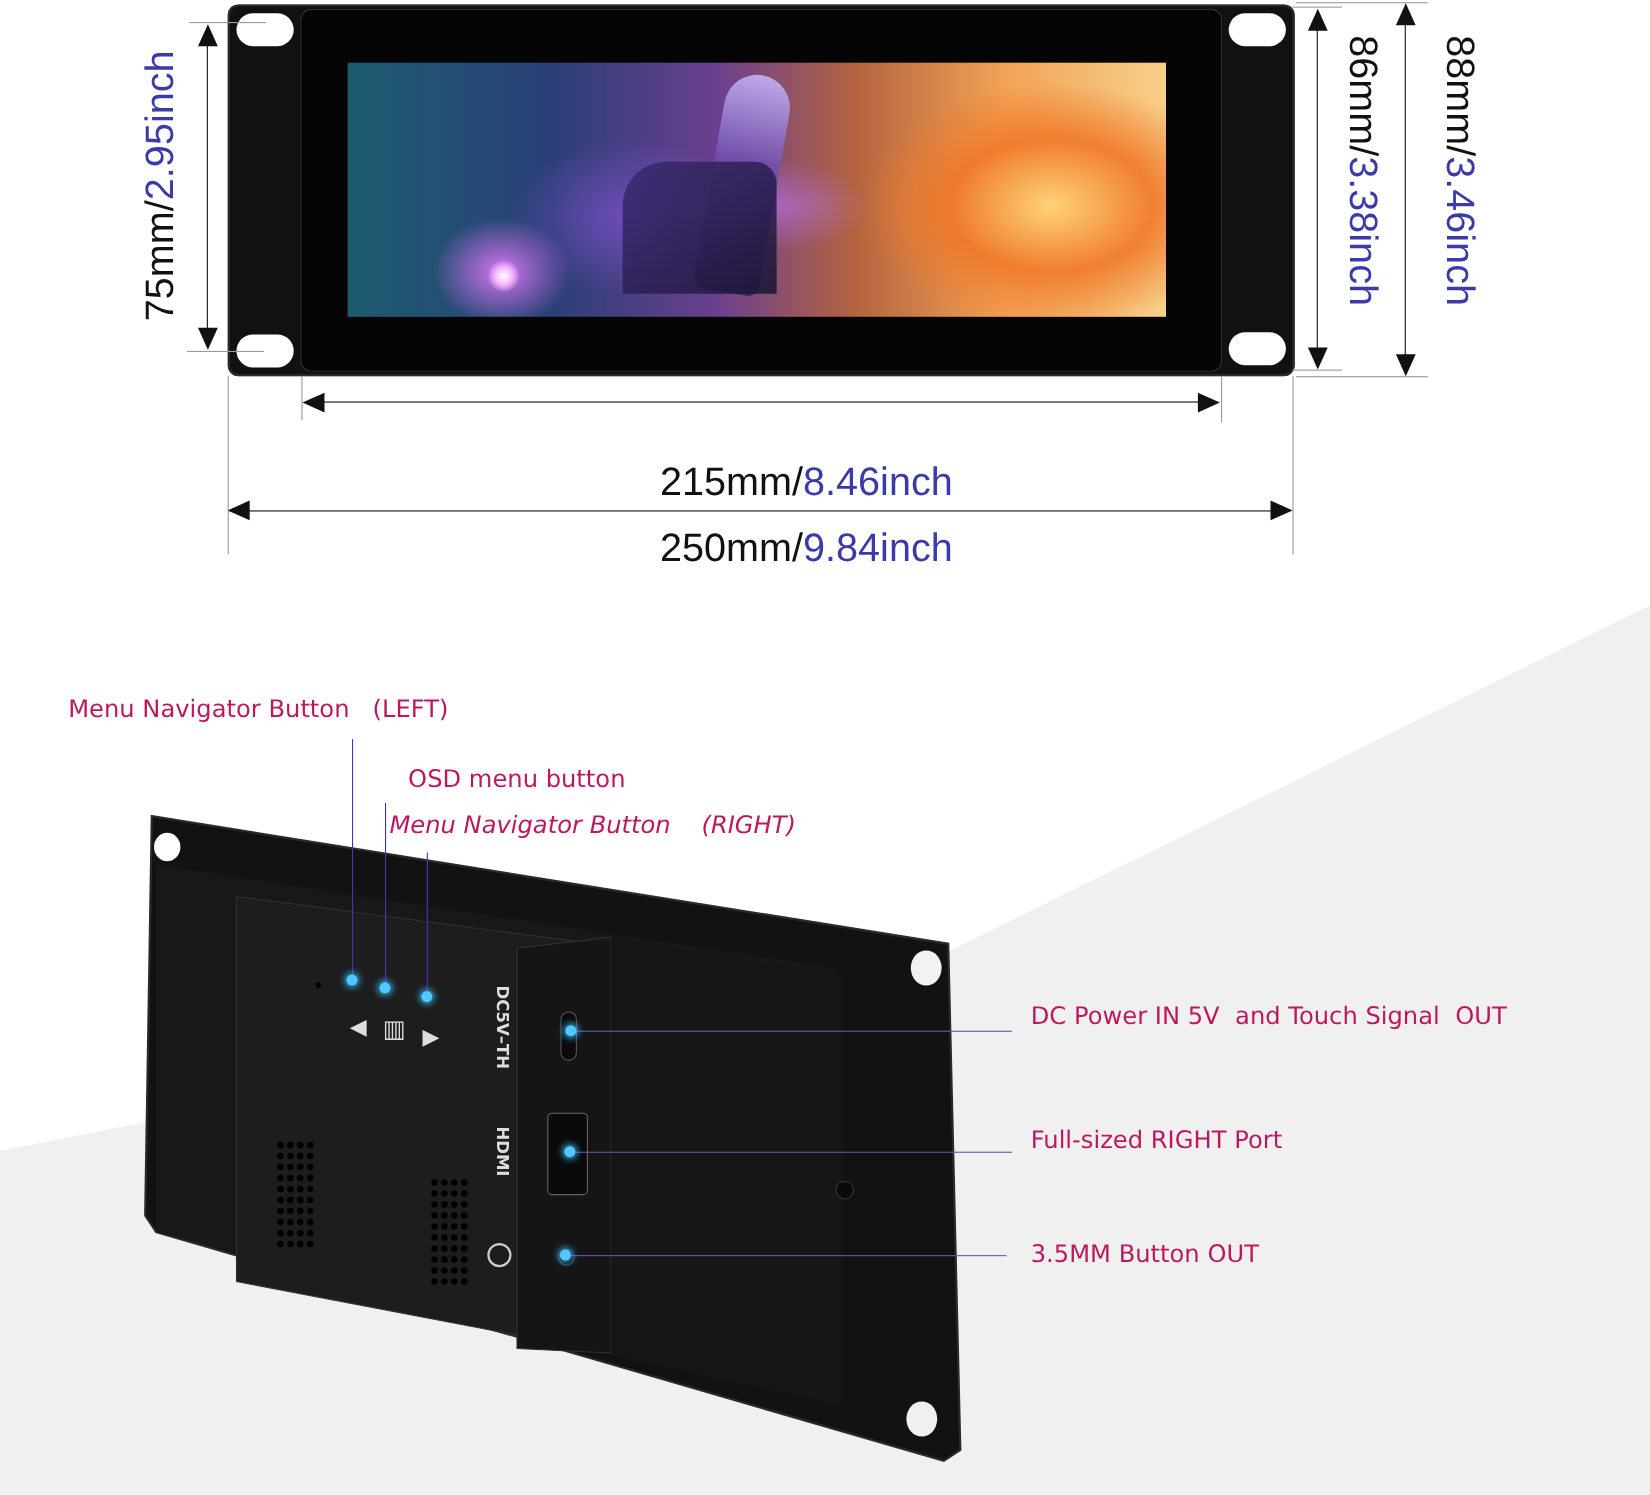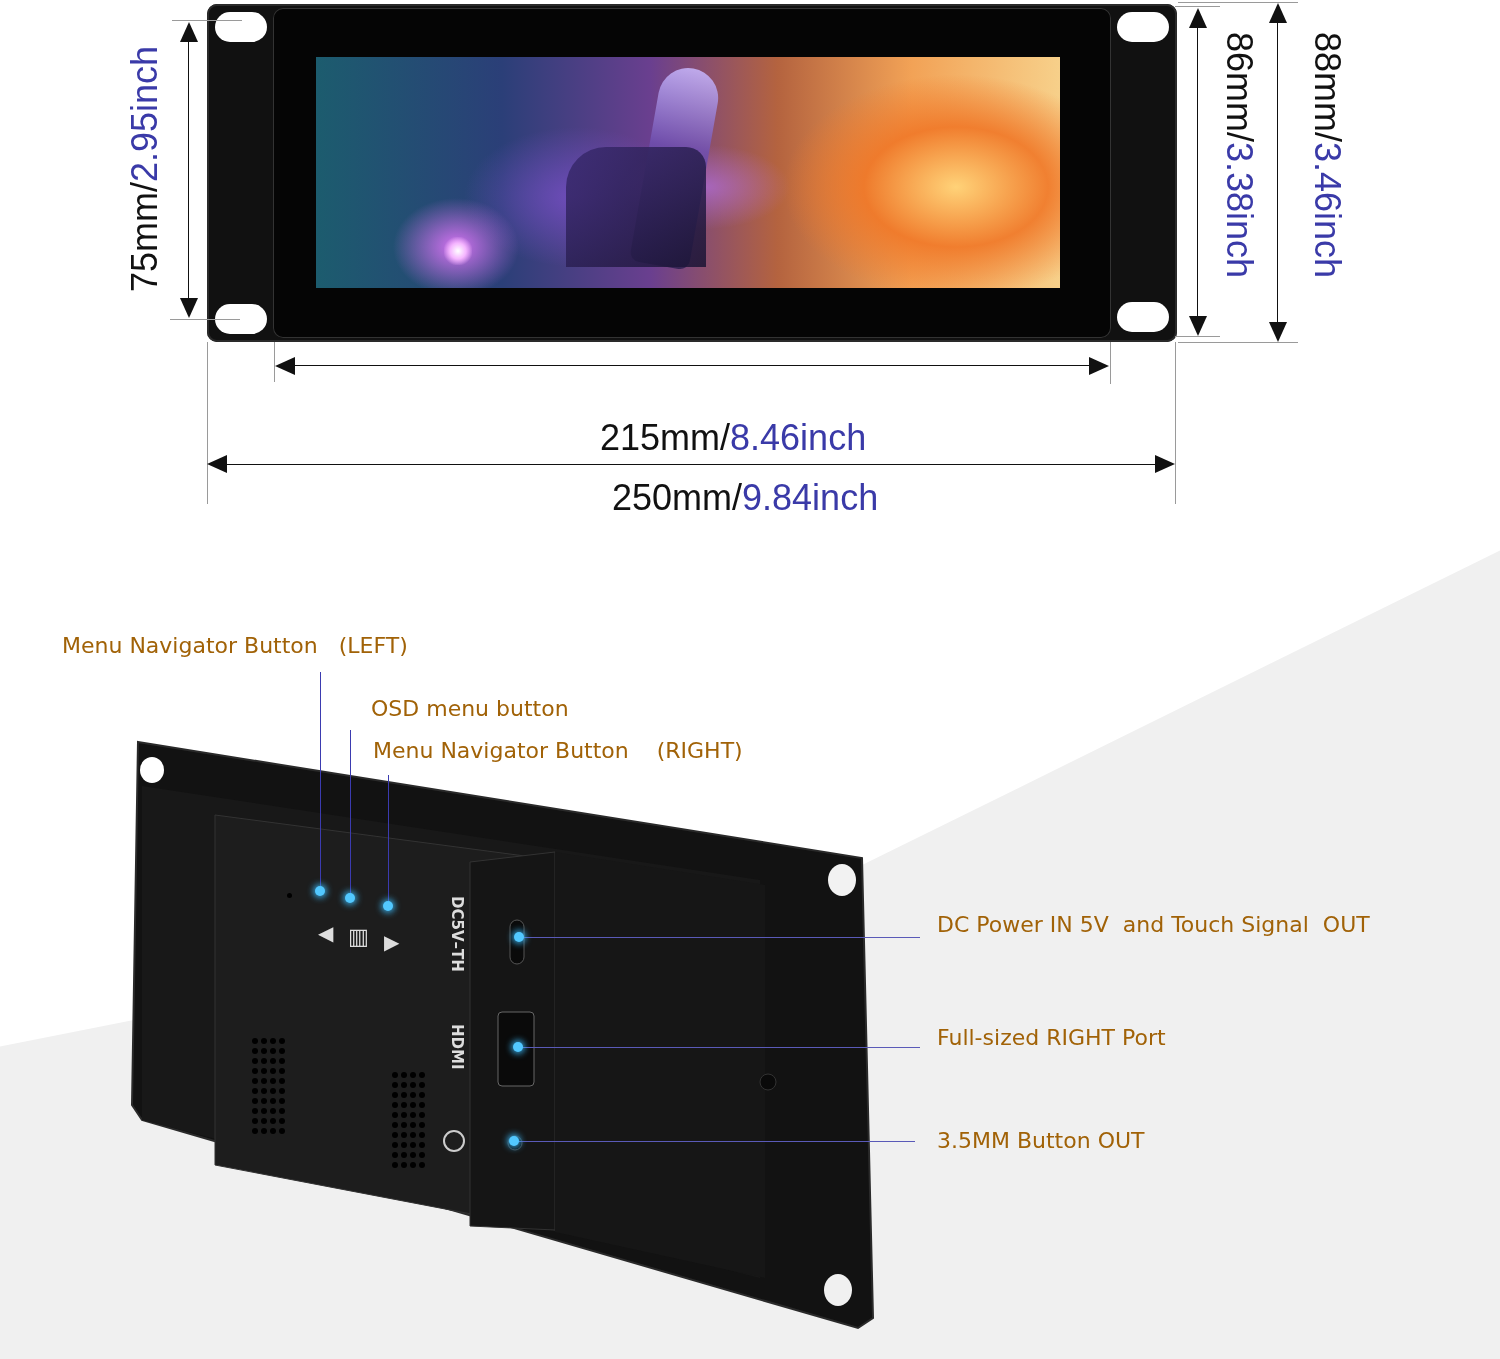--- a/index.html
+++ b/index.html
@@ -62,21 +62,21 @@
   .arr-u { width:0; height:0; border-left:9px solid transparent; border-right:9px solid transparent; border-bottom:20px solid #111; }
   .arr-d { width:0; height:0; border-left:9px solid transparent; border-right:9px solid transparent; border-top:20px solid #111; }
   .dim-text {
     font-family: "Liberation Sans", sans-serif; font-size: 36px; color: #111; white-space: nowrap;
   }
   .dim-text .inch { color: #3a3aa8; }
   .rot-ccw { transform-origin: left top; transform: rotate(-90deg); }
   .rot-cw  { transform-origin: left top; transform: rotate(90deg); }
   
   .callout {
-    font-family: "DejaVu Sans", sans-serif; font-size: 22px; color: #a16207; white-space: pre;
+    font-family: "DejaVu Sans", sans-serif; font-size: 22px; color: #be185d; white-space: pre;
   }
   .leader-v { width: 0; border-left: 1px solid #3b3bb0; }
   .leader-h { height: 0; border-top: 1px solid #5a5ab8; }
   .dot {
     width: 10px; height: 10px; border-radius: 50%;
     background: #52c8ff; box-shadow: 0 0 6px 2px rgba(60,190,255,.8);
   }
   .port-label {
     font-family: "DejaVu Sans", sans-serif; font-weight: bold; font-size: 15px; color: #ddd;
     white-space: nowrap; transform-origin: left top; transform: rotate(90deg);
@@ -136,21 +136,21 @@
   <div class="abs arr-r" style="left:1089px;top:357px;"></div>
   <div class="abs dim-text" style="left:600px;top:417px;">
     <span>215mm/</span><span class="inch">8.46inch</span>
   </div>
 
   <div class="abs guide-v" style="left:207px;top:342px;height:162px;"></div>
   <div class="abs guide-v" style="left:1175px;top:342px;height:162px;"></div>
   <div class="abs line-h" style="left:216px;top:464px;width:950px;"></div>
   <div class="abs arr-l" style="left:207px;top:455px;"></div>
   <div class="abs arr-r" style="left:1155px;top:455px;"></div>
-  <div class="abs dim-text" style="left:600px;top:477px;margin-left:12px;">
+  <div class="abs dim-text" style="left:600px;top:477px;">
     <span>250mm/</span><span class="inch">9.84inch</span>
   </div>
 </div>
 
 <div>
 
   <svg class="abs" style="left:0;top:0;" width="1500" height="1359">
     <polygon points="138,742 862,858 873,1318 858,1328 142,1120 132,1105" fill="#121212" stroke="#2a2a2a" stroke-width="2"></polygon>
     <polygon points="142,786 760,880 760,1278 142,1120" fill="#181818"></polygon>
     <polygon points="215,815 555,860 555,1230 215,1165" fill="#1d1d1d" stroke="#333" stroke-width="1"></polygon>
@@ -253,21 +253,21 @@
   <div class="abs" style="left:318px;top:921px;color:#ddd;font-size:20px;">◀</div>
   <div class="abs" style="left:348px;top:924px;color:#ddd;font-size:22px;">▥</div>
   <div class="abs" style="left:384px;top:930px;color:#ddd;font-size:20px;">▶</div>
 
   <div class="abs port-label" style="left:466px;top:896px;">DC5V–TH</div>
   <div class="abs port-label" style="left:466px;top:1024px;">HDMI</div>
   <div class="abs" style="left:443px;top:1130px;width:18px;height:18px;border:2px solid #ccc;border-radius:50%;"></div>
 
   <div class="abs callout" style="left:62px;top:633px;">Menu Navigator Button   (LEFT)</div>
   <div class="abs callout" style="left:327px;top:696px;margin-left:44px;">OSD menu button</div>
-  <div class="abs callout" style="left:373px;top:738px;">Menu Navigator Button    (RIGHT)</div>
+  <div class="abs callout" style="left:354px;top:738px;font-style:italic;">Menu Navigator Button    (RIGHT)</div>
 
   <div class="abs leader-v" style="left:320px;top:672px;height:218px;"></div>
   <div class="abs leader-v" style="left:350px;top:730px;height:168px;"></div>
   <div class="abs leader-v" style="left:388px;top:775px;height:130px;"></div>
   <div class="abs dot" style="left:315px;top:886px;"></div>
   <div class="abs dot" style="left:345px;top:893px;"></div>
   <div class="abs dot" style="left:383px;top:901px;"></div>
   <div class="abs" style="left:287px;top:893px;width:5px;height:5px;border-radius:50%;background:#000;"></div>
 
   <div class="abs leader-h" style="left:520px;top:937px;width:400px;"></div>

